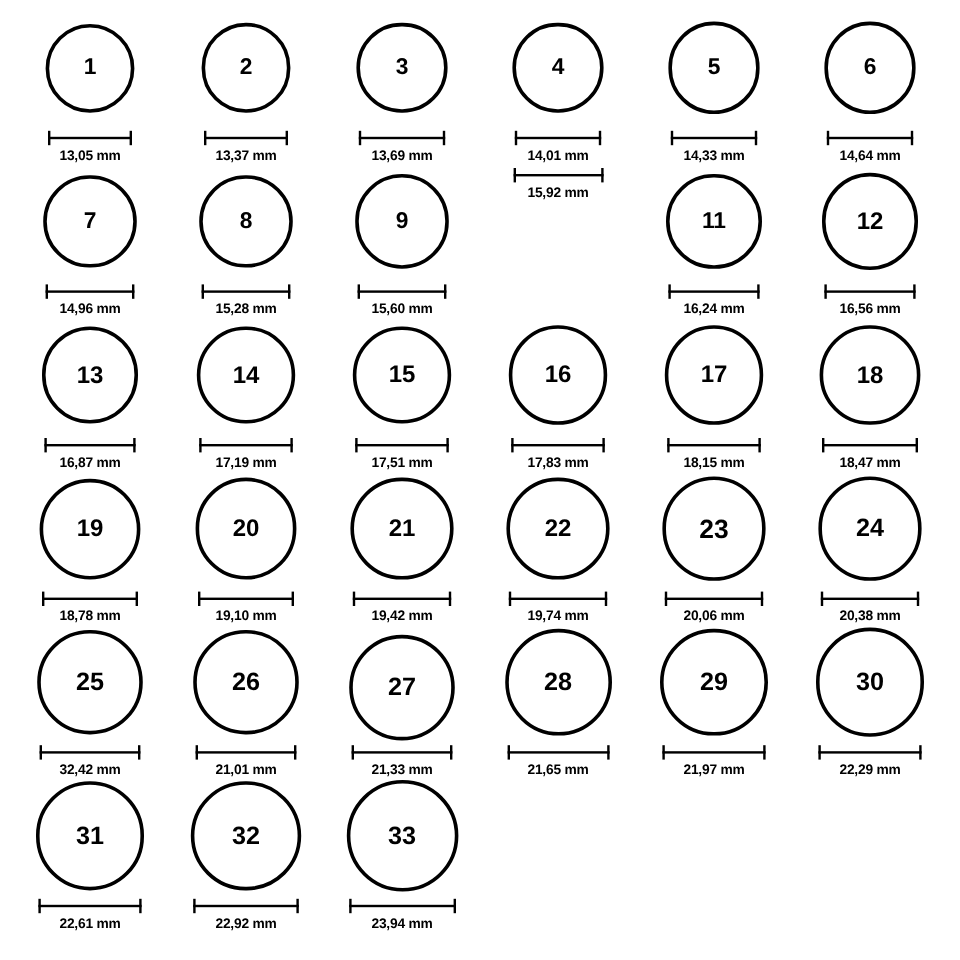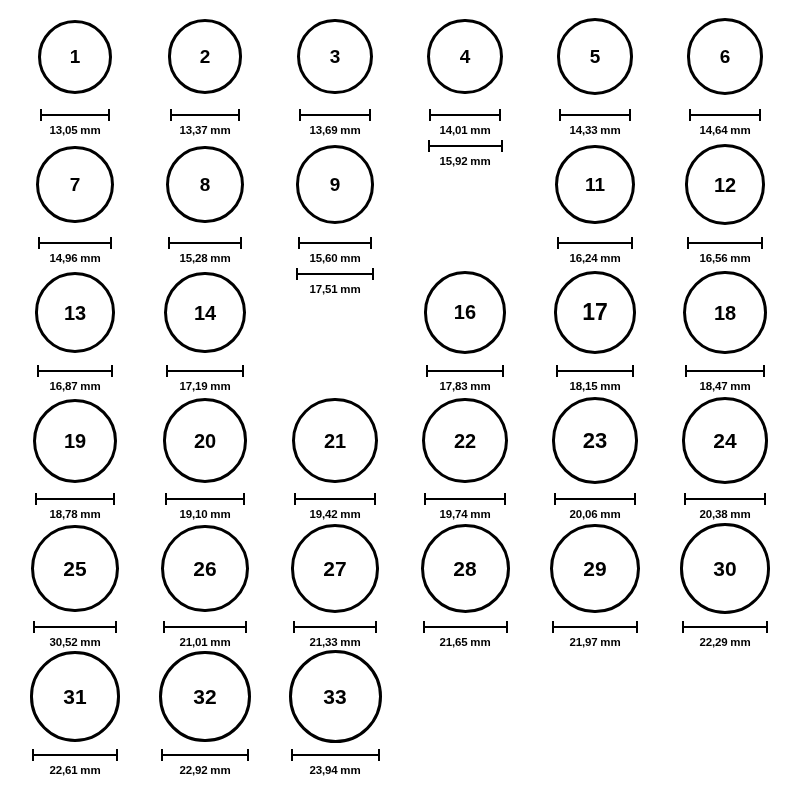--- a/index.html
+++ b/index.html
@@ -271,20 +271,25 @@
           </div>
         </div>
         <div class="measure" style="width: 77.2px;">
           <span class="tick-left"></span>
           <span class="bar"></span>
           <span class="tick-right"></span>
         </div>
         <div class="mm-label">17,19 mm</div>
       </div>
       <div class="size-cell">
+        <div class="ring-wrap" style="height: 97px;">
+          <div class="ring" style="width: 81.8px; height: 81.8px;">
+            <div class="ring-number" style="font-size: 20px;">15</div>
+          </div>
+        </div>
         <div class="measure" style="width: 77.8px;">
           <span class="tick-left"></span>
           <span class="bar"></span>
           <span class="tick-right"></span>
         </div>
         <div class="mm-label">17,51 mm</div>
       </div>
       <div class="size-cell">
         <div class="ring-wrap" style="height: 97px;">
           <div class="ring" style="width: 82.3px; height: 82.3px;">
@@ -294,21 +299,21 @@
         <div class="measure" style="width: 78.3px;">
           <span class="tick-left"></span>
           <span class="bar"></span>
           <span class="tick-right"></span>
         </div>
         <div class="mm-label">17,83 mm</div>
       </div>
       <div class="size-cell">
         <div class="ring-wrap" style="height: 97px;">
           <div class="ring" style="width: 82.9px; height: 82.9px;">
-            <div class="ring-number" style="font-size: 23px;">17</div>
+            <div class="ring-number" style="font-size: 20px;">17</div>
           </div>
         </div>
         <div class="measure" style="width: 78.9px;">
           <span class="tick-left"></span>
           <span class="bar"></span>
           <span class="tick-right"></span>
         </div>
         <div class="mm-label">18,15 mm</div>
       </div>
       <div class="size-cell">
@@ -410,37 +415,37 @@
         <div class="ring-wrap" style="height: 97px;">
           <div class="ring" style="width: 87.3px; height: 87.3px;">
             <div class="ring-number" style="font-size: 21px;">25</div>
           </div>
         </div>
         <div class="measure" style="width: 83.3px;">
           <span class="tick-left"></span>
           <span class="bar"></span>
           <span class="tick-right"></span>
         </div>
-        <div class="mm-label">30,52 mm</div>
+        <div class="mm-label">32,42 mm</div>
       </div>
       <div class="size-cell">
         <div class="ring-wrap" style="height: 97px;">
           <div class="ring" style="width: 87.9px; height: 87.9px;">
             <div class="ring-number" style="font-size: 21px;">26</div>
           </div>
         </div>
         <div class="measure" style="width: 83.9px;">
           <span class="tick-left"></span>
           <span class="bar"></span>
           <span class="tick-right"></span>
         </div>
         <div class="mm-label">21,01 mm</div>
       </div>
       <div class="size-cell">
-        <div class="ring-wrap" style="height: 97px;">
+        <div class="ring-wrap" style="height: 97px; align-items: flex-end;">
           <div class="ring" style="width: 88.4px; height: 88.4px;">
             <div class="ring-number" style="font-size: 21px;">27</div>
           </div>
         </div>
         <div class="measure" style="width: 84.4px;">
           <span class="tick-left"></span>
           <span class="bar"></span>
           <span class="tick-right"></span>
         </div>
         <div class="mm-label">21,33 mm</div>

